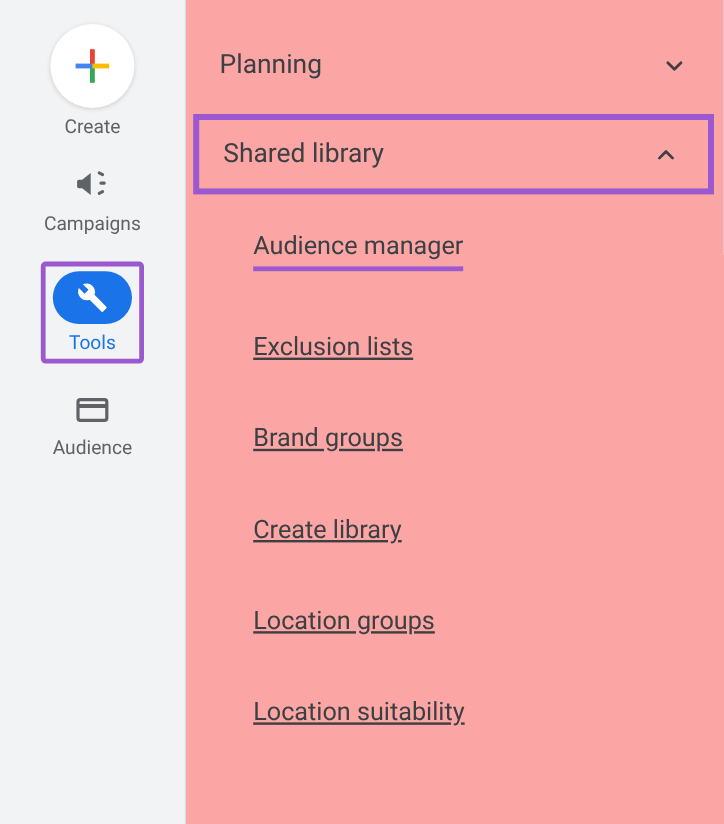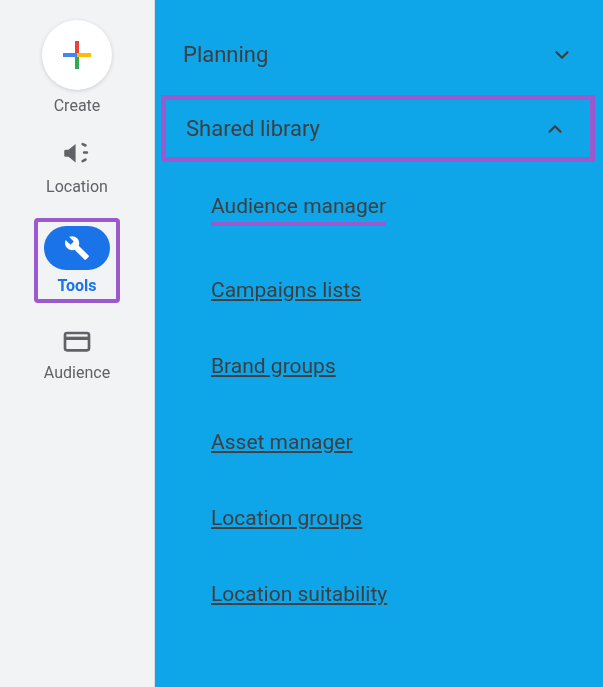--- a/index.html
+++ b/index.html
@@ -39,41 +39,41 @@
       justify-content: center;
       box-shadow: 0 1px 4px rgba(0,0,0,0.15);
     }
     .nav-label {
       font-size: 16px;
       color: #5f6368;
       text-align: center;
     }
     .nav-item.active .nav-label {
       color: #1a73e8;
-      font-weight: 700;
+      font-weight: 400;
     }
     .icon-pill {
       width: 66px;
       height: 44px;
       border-radius: 22px;
       display: flex;
       align-items: center;
       justify-content: center;
     }
     .icon-pill.active {
       background: #1a73e8;
     }
     .highlight-box {
       border: 4px solid #9b59d0;
       border-radius: 4px;
       padding: 4px 6px;
     }
     .main {
       flex: 1;
-      background: #0ea5e9;
+      background: #fca5a5;
       padding-top: 22px;
     }
     .menu-row {
       display: flex;
       align-items: center;
       justify-content: space-between;
       padding: 20px 30px 20px 28px;
       cursor: pointer;
     }
     .menu-label {
@@ -124,21 +124,21 @@
     <span class="nav-label">Create</span>
   </div>
 
   <div class="nav-item">
     <span>
       <svg width="34" height="34" viewBox="0 0 24 24" fill="none" stroke="#5f6368" stroke-width="1.8">
         <path d="M3 10v4a1 1 0 001 1h2l5 4V6L6 10H4a1 1 0 00-1 1z" fill="#5f6368" stroke="none" transform="translate(0,-1)"></path>
         <path d="M16 5l2 1M17 11h2M16 17l2-1" stroke-linecap="round"></path>
       </svg>
     </span>
-    <span class="nav-label">Location</span>
+    <span class="nav-label">Campaigns</span>
   </div>
 
 
   <div class="highlight-box">
     <div class="nav-item active">
       <div class="icon-pill active">
         <span>
           <svg width="26" height="26" viewBox="0 0 24 24" fill="#fff">
             <path d="M22.7 19l-9.1-9.1c.9-2.3.4-5-1.5-6.9-2-2-5-2.4-7.4-1.3L9 6 6 9 1.6 4.7C.4 7.1.9 10.1 2.9 12.1c1.9 1.9 4.6 2.4 6.9 1.5l9.1 9.1c.4.4 1 .4 1.4 0l2.3-2.3c.5-.4.5-1.1.1-1.4z"></path>
           </svg>
@@ -180,27 +180,27 @@
         </svg>
       </span>
     </div>
   </div>
 
   <div class="sub-items">
     <div class="sub-item">
       <span class="underline">Audience manager</span>
     </div>
     <div class="sub-item">
-      <span>Campaigns lists</span>
+      <span>Exclusion lists</span>
     </div>
     <div class="sub-item">
       <span>Brand groups</span>
     </div>
     <div class="sub-item">
-      <span>Asset manager</span>
+      <span>Create library</span>
     </div>
     <div class="sub-item">
       <span>Location groups</span>
     </div>
     <div class="sub-item">
       <span>Location suitability</span>
     </div>
   </div>
 
 </div>

